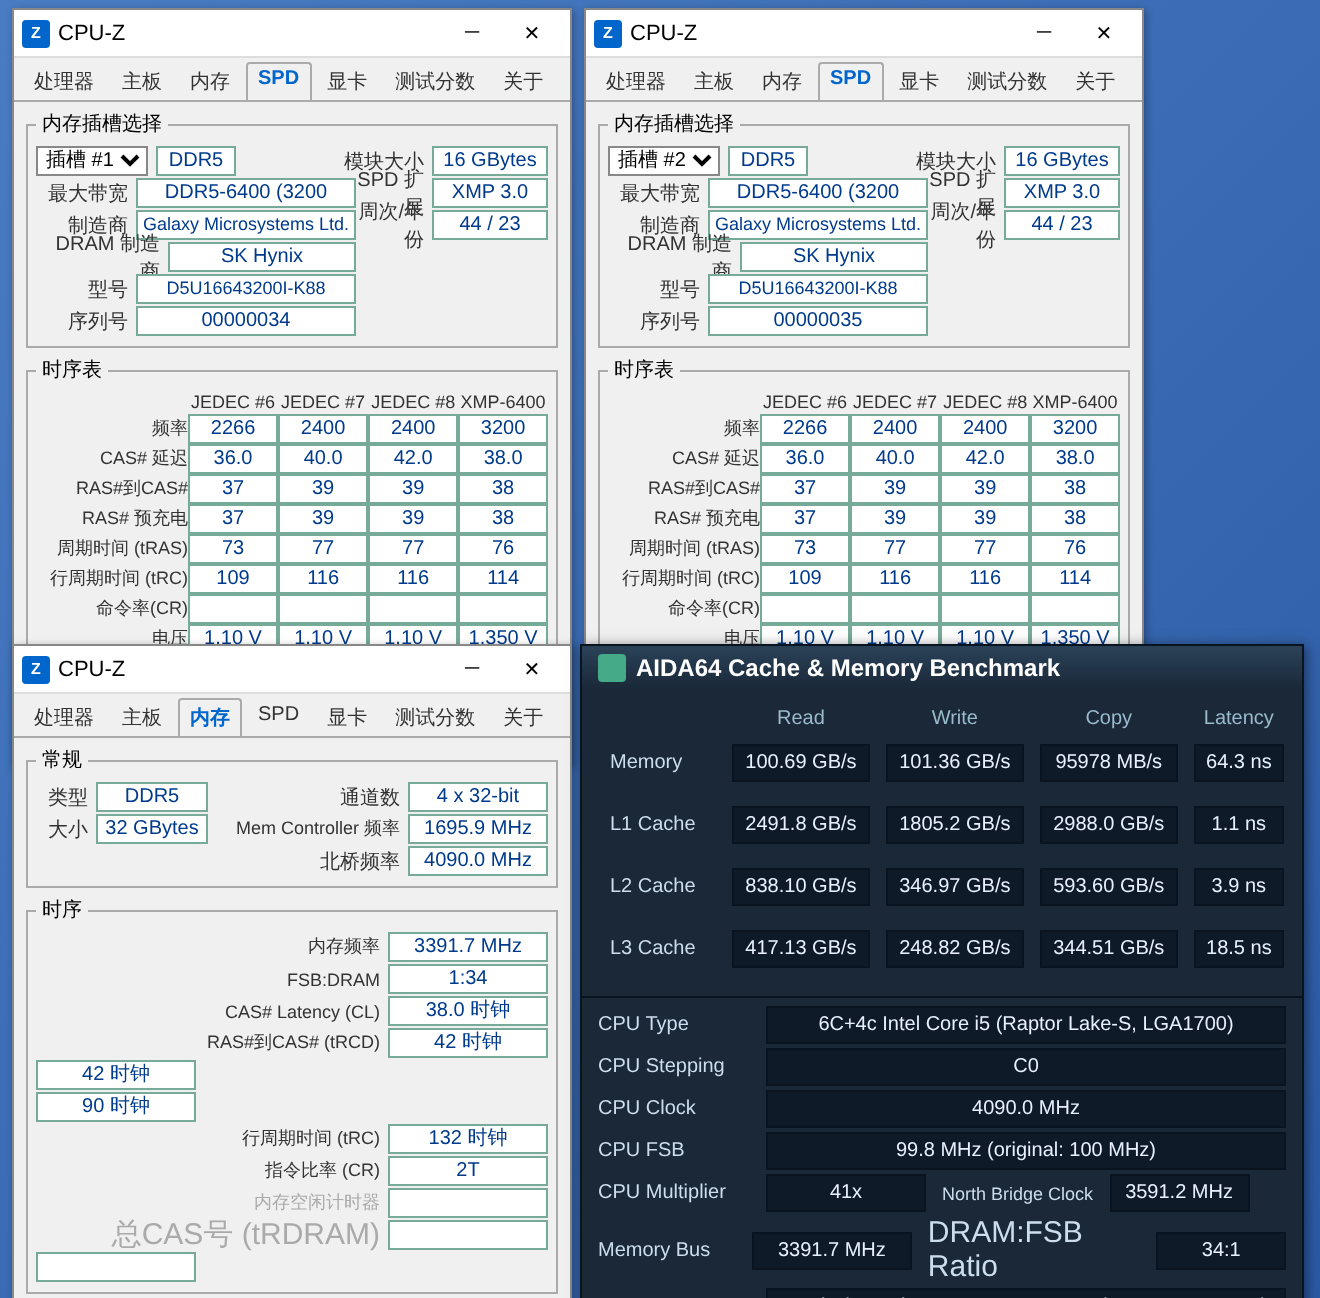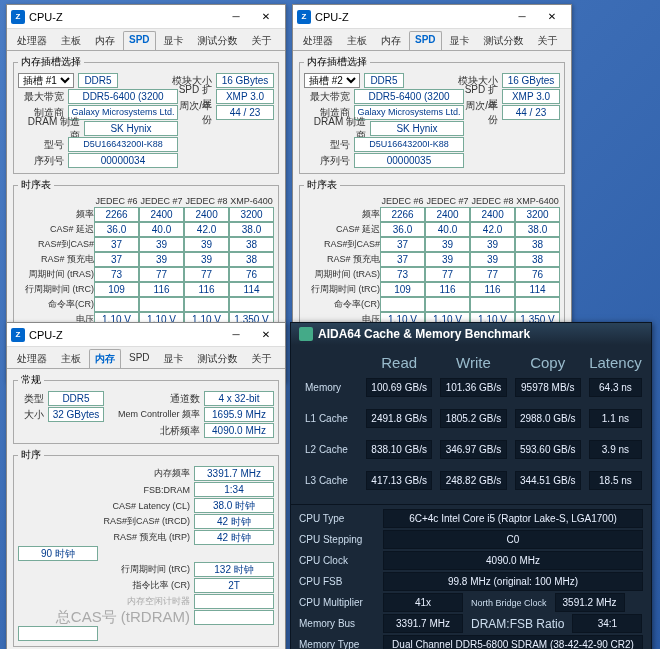--- a/index.html
+++ b/index.html
@@ -43,21 +43,21 @@
   .btnrow { display:flex; align-items:center; padding:4px 6px; gap:6px;}
   .stdbtn { border:1px solid #888; background:#e8e8e8; padding:2px 10px; font-size:10px;}
   .ver { font-size:10px; color:#333;}
   .logo { font-weight:bold; font-size:13px; font-style:italic; color:#333;}
   select { font-size:10px; border:1px solid #888; background:#fff; padding:0;}
   
   .aida { position:absolute; background:#1a2838; color:#cde; border:1px solid #0a1420; box-shadow:1px 1px 6px rgba(0,0,0,0.5);}
   .aida .atitle { background:linear-gradient(#2a4258,#1a2838); padding:4px 8px; font-size:12px; font-weight:bold; color:#fff; display:flex; align-items:center;}
   .aida .atitle .icon { width:14px; height:14px; background:#4a8; border-radius:2px; margin-right:5px;}
   .atable { width:100%; font-size:10px;}
-  .atable th { color:#9bc; font-weight:normal; text-align:center; padding:3px; font-size:15px;}
+  .atable th { color:#9bc; font-weight:normal; text-align:center; padding:3px; font-size:10px;}
   .atable td { padding:2px 3px;}
   .atable .alab { color:#cde; text-align:left; padding-left:8px;}
   .abox { background:#0e1a28; border:1px solid #0a1420; color:#e8f0ff; text-align:center; padding:3px 4px; font-size:10px; display:block;}
   .arow { display:flex; align-items:center; padding:1px 6px; font-size:10px; gap:4px;}
   .arow .k { width:80px; color:#cde;}
   .arow .v { flex:1;}
 </style>
 </head>
 <body>
 
@@ -511,21 +511,20 @@
           </div>
           <div class="row">
             <span class="lbl" style="flex: 1 1 0%; font-size: 9px;">CAS# Latency (CL)</span>
             <span class="val" style="width: 80px;">38.0 时钟</span>
           </div>
           <div class="row">
             <span class="lbl" style="flex: 1 1 0%; font-size: 9px;">RAS#到CAS# (tRCD)</span>
             <span class="val" style="width: 80px;">42 时钟</span>
           </div>
           <div class="row">
-            <span class="lbl" style="flex: 1 1 0%; font-size: 9px;">RAS# 预充电 (tRP)</span>
             <span class="val" style="width: 80px;">42 时钟</span>
           </div>
           <div class="row">
             <span class="val" style="width: 80px;">90 时钟</span>
           </div>
           <div class="row">
             <span class="lbl" style="flex: 1 1 0%; font-size: 9px;">行周期时间 (tRC)</span>
             <span class="val" style="width: 80px;">132 时钟</span>
           </div>
           <div class="row">
@@ -660,21 +659,21 @@
       </div>
       <div class="arow">
         <span class="k">CPU Multiplier</span>
         <span class="abox v" style="flex: 0 0 80px;">41x</span>
         <span style="color: rgb(204, 221, 238); padding: 0px 4px; font-size: 9px;">North Bridge Clock</span>
         <span class="abox" style="width: 70px;">3591.2 MHz</span>
       </div>
       <div class="arow">
         <span class="k">Memory Bus</span>
         <span class="abox v" style="flex: 0 0 80px;">3391.7 MHz</span>
-        <span style="color: rgb(204, 221, 238); padding: 0px 4px; font-size: 12px;">DRAM:FSB Ratio</span>
+        <span style="color: rgb(204, 221, 238); padding: 0px 4px; font-size: 15px;">DRAM:FSB Ratio</span>
         <span class="abox" style="width: 70px;">34:1</span>
       </div>
       <div class="arow">
         <span class="k">Memory Type</span>
         <span class="abox v">Dual Channel DDR5-6800 SDRAM  (38-42-42-90 CR2)</span>
       </div>
     </div>
 
 </div>
 

